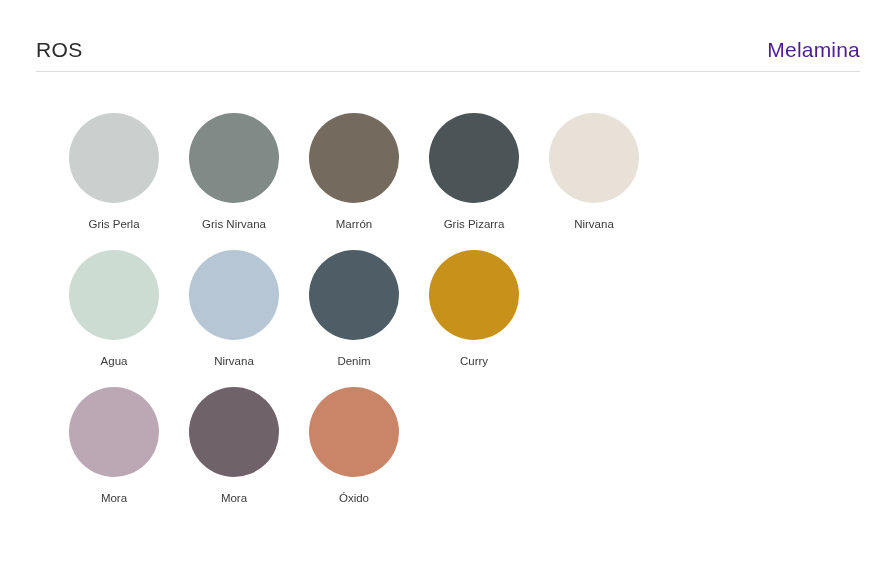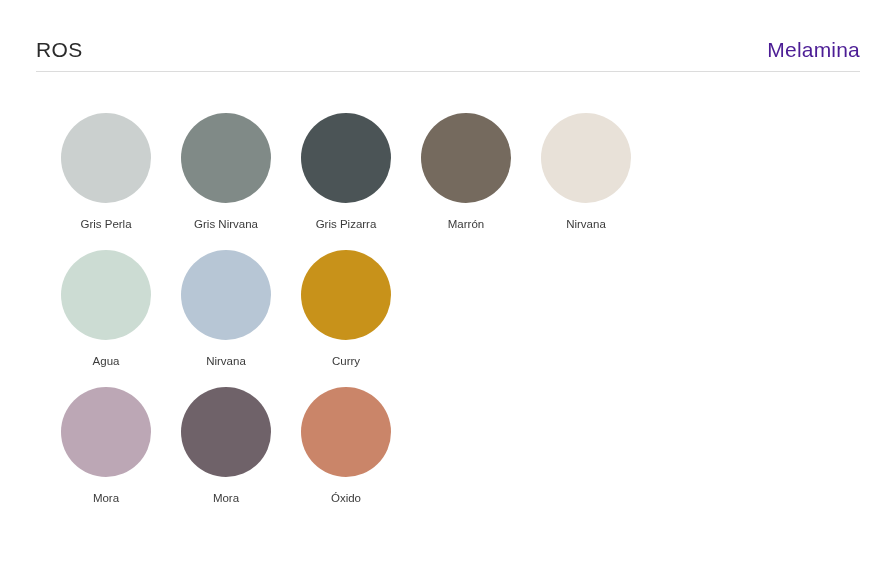--- a/index.html
+++ b/index.html
@@ -45,21 +45,21 @@
     font-size: 21px;
     line-height: 24px;
     font-weight: 400;
     color: #4c1d95;
     letter-spacing: 0.2px;
   }
 
   
   .palette {
     position: absolute;
-    left: 46px;
+    left: 54px;
     top: 113px;
     width: 800px;
   }
   .swatch-row {
     display: flex;
     height: 137px;
   }
   .swatch {
     width: 120px;
     box-sizing: border-box;
@@ -96,40 +96,44 @@
       <div class="swatch-row">
         <div class="swatch">
           <div class="swatch-disc" style="background-color: rgb(203, 208, 207);"></div>
           <div class="swatch-label">Gris Perla</div>
         </div>
         <div class="swatch">
           <div class="swatch-disc" style="background-color: rgb(128, 138, 135);"></div>
           <div class="swatch-label">Gris Nirvana</div>
         </div>
         <div class="swatch">
+          <div class="swatch-disc" style="background-color: rgb(117, 106, 94);"></div>
+          <div class="swatch-label">Marrón</div>
+        </div>
+        <div class="swatch">
           <div class="swatch-disc" style="background-color: rgb(75, 84, 86);"></div>
           <div class="swatch-label">Gris Pizarra</div>
-        </div>
-        <div class="swatch">
-          <div class="swatch-disc" style="background-color: rgb(117, 106, 94);"></div>
-          <div class="swatch-label">Marrón</div>
         </div>
         <div class="swatch">
           <div class="swatch-disc" style="background-color: rgb(232, 225, 216);"></div>
           <div class="swatch-label">Nirvana</div>
         </div>
       </div>
       <div class="swatch-row">
         <div class="swatch">
           <div class="swatch-disc" style="background-color: rgb(204, 220, 211);"></div>
           <div class="swatch-label">Agua</div>
         </div>
         <div class="swatch">
           <div class="swatch-disc" style="background-color: rgb(183, 198, 213);"></div>
           <div class="swatch-label">Nirvana</div>
+        </div>
+        <div class="swatch">
+          <div class="swatch-disc" style="background-color: rgb(79, 94, 102);"></div>
+          <div class="swatch-label">Denim</div>
         </div>
         <div class="swatch">
           <div class="swatch-disc" style="background-color: rgb(200, 146, 26);"></div>
           <div class="swatch-label">Curry</div>
         </div>
       </div>
       <div class="swatch-row">
         <div class="swatch">
           <div class="swatch-disc" style="background-color: rgb(188, 167, 181);"></div>
           <div class="swatch-label">Mora</div>

